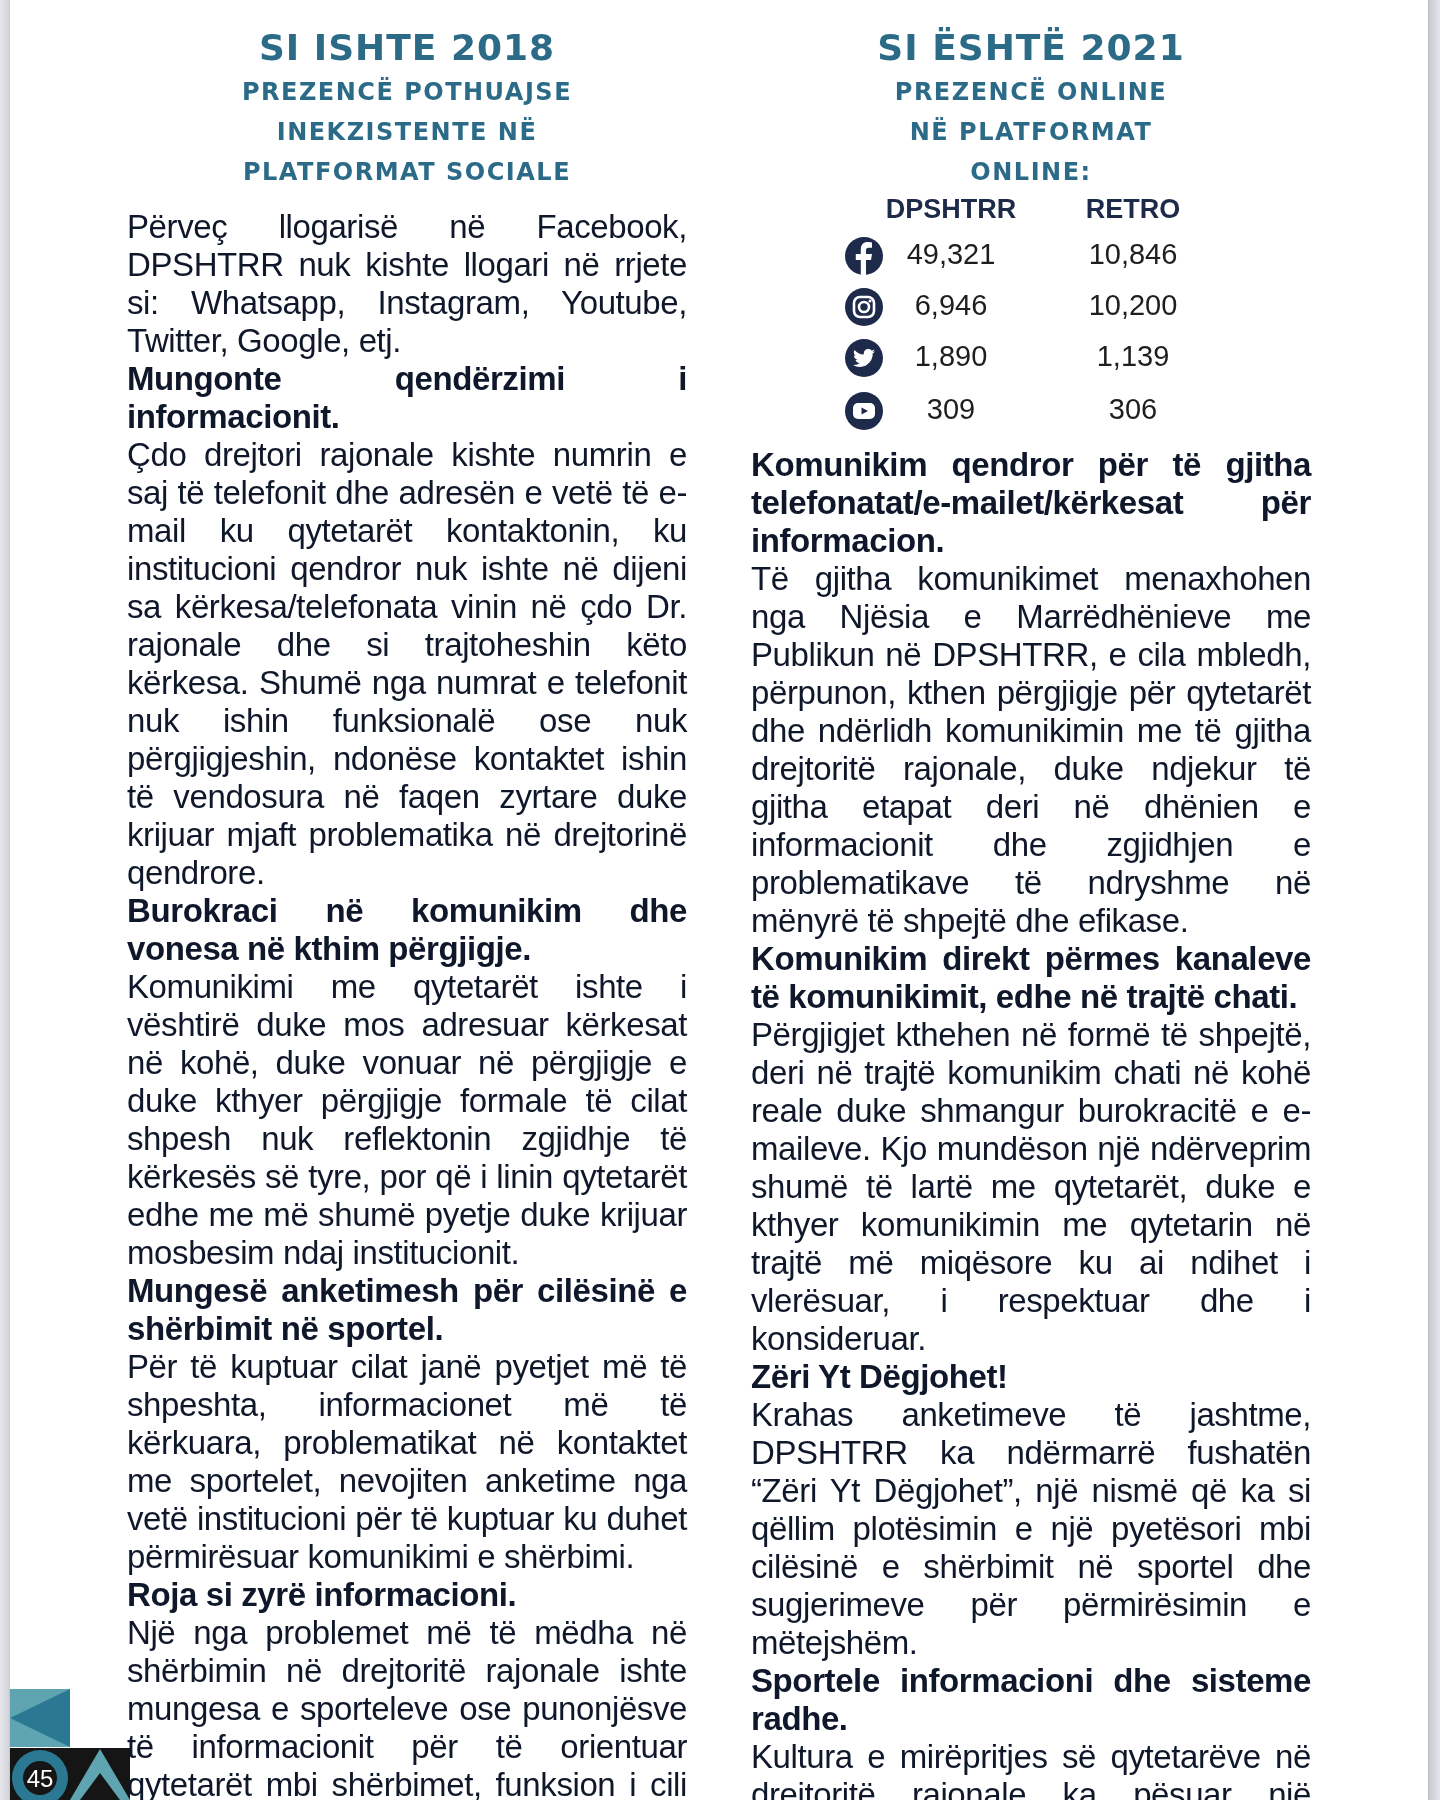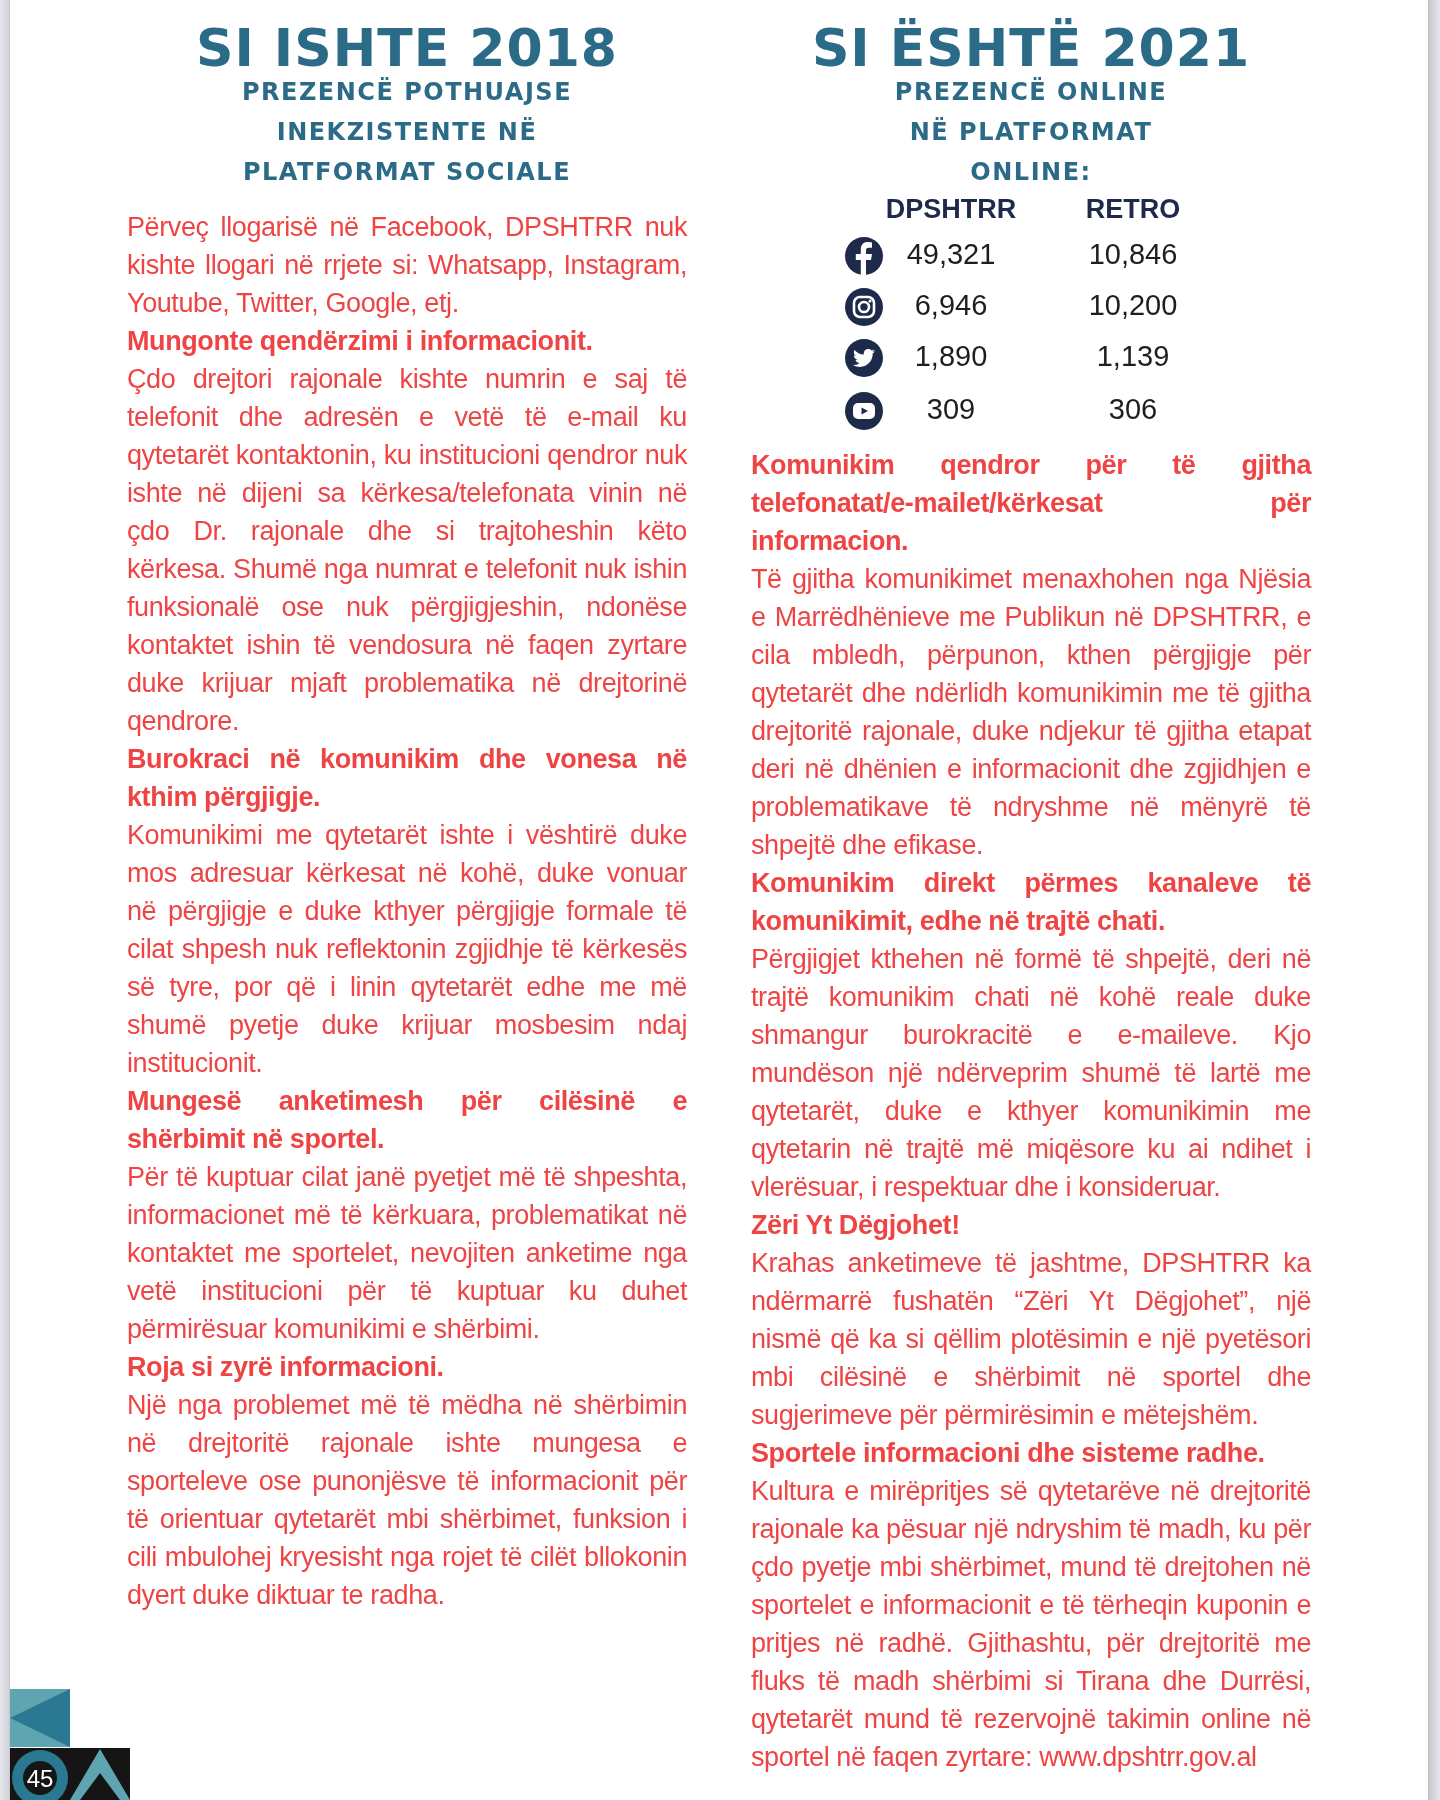--- a/index.html
+++ b/index.html
@@ -16,25 +16,25 @@
     position: absolute; right: 0; top: 0; width: 11px; height: 1800px;
     background: linear-gradient(to right, #c8c8cf, #e6e6ee); border-left: 1px solid #bdbdc5;
   }
   .column { position: absolute; top: 0; }
   .col-left { left: 127px; width: 560px; }
   .col-right { left: 751px; width: 560px; }
   .heading {
     text-align: center; color: #2c6b88; font-family: "DejaVu Sans", sans-serif;
     font-weight: bold; margin: 0;
   }
-  .h-main { font-size: 52px; letter-spacing: 1px; line-height: 48px; margin-top: 24px; }
+  .h-main { font-size: 36px; letter-spacing: 1px; line-height: 48px; margin-top: 24px; }
   .h-sub { font-size: 24px; line-height: 40px; letter-spacing: 1.5px; }
   .body-text {
-    font-family: "Liberation Sans", sans-serif; font-size: 27px; line-height: 38px;
-    text-align: justify; color: #ef4444; margin: 0; letter-spacing: -0.4px;
+    font-family: "Liberation Sans", sans-serif; font-size: 33px; line-height: 38px;
+    text-align: justify; color: #0f172a; margin: 0; letter-spacing: -0.4px;
   }
   .body-text.bold { font-weight: bold; }
   .left-text { margin-top: 16px; }
   .stats {
     position: relative; width: 560px; margin-top: 2px; height: 252px;
   }
   .stats .hdr {
     position: absolute; top: 0; font-weight: bold; color: #1e2a4a; font-size: 27px;
     text-align: center; width: 160px;
   }

